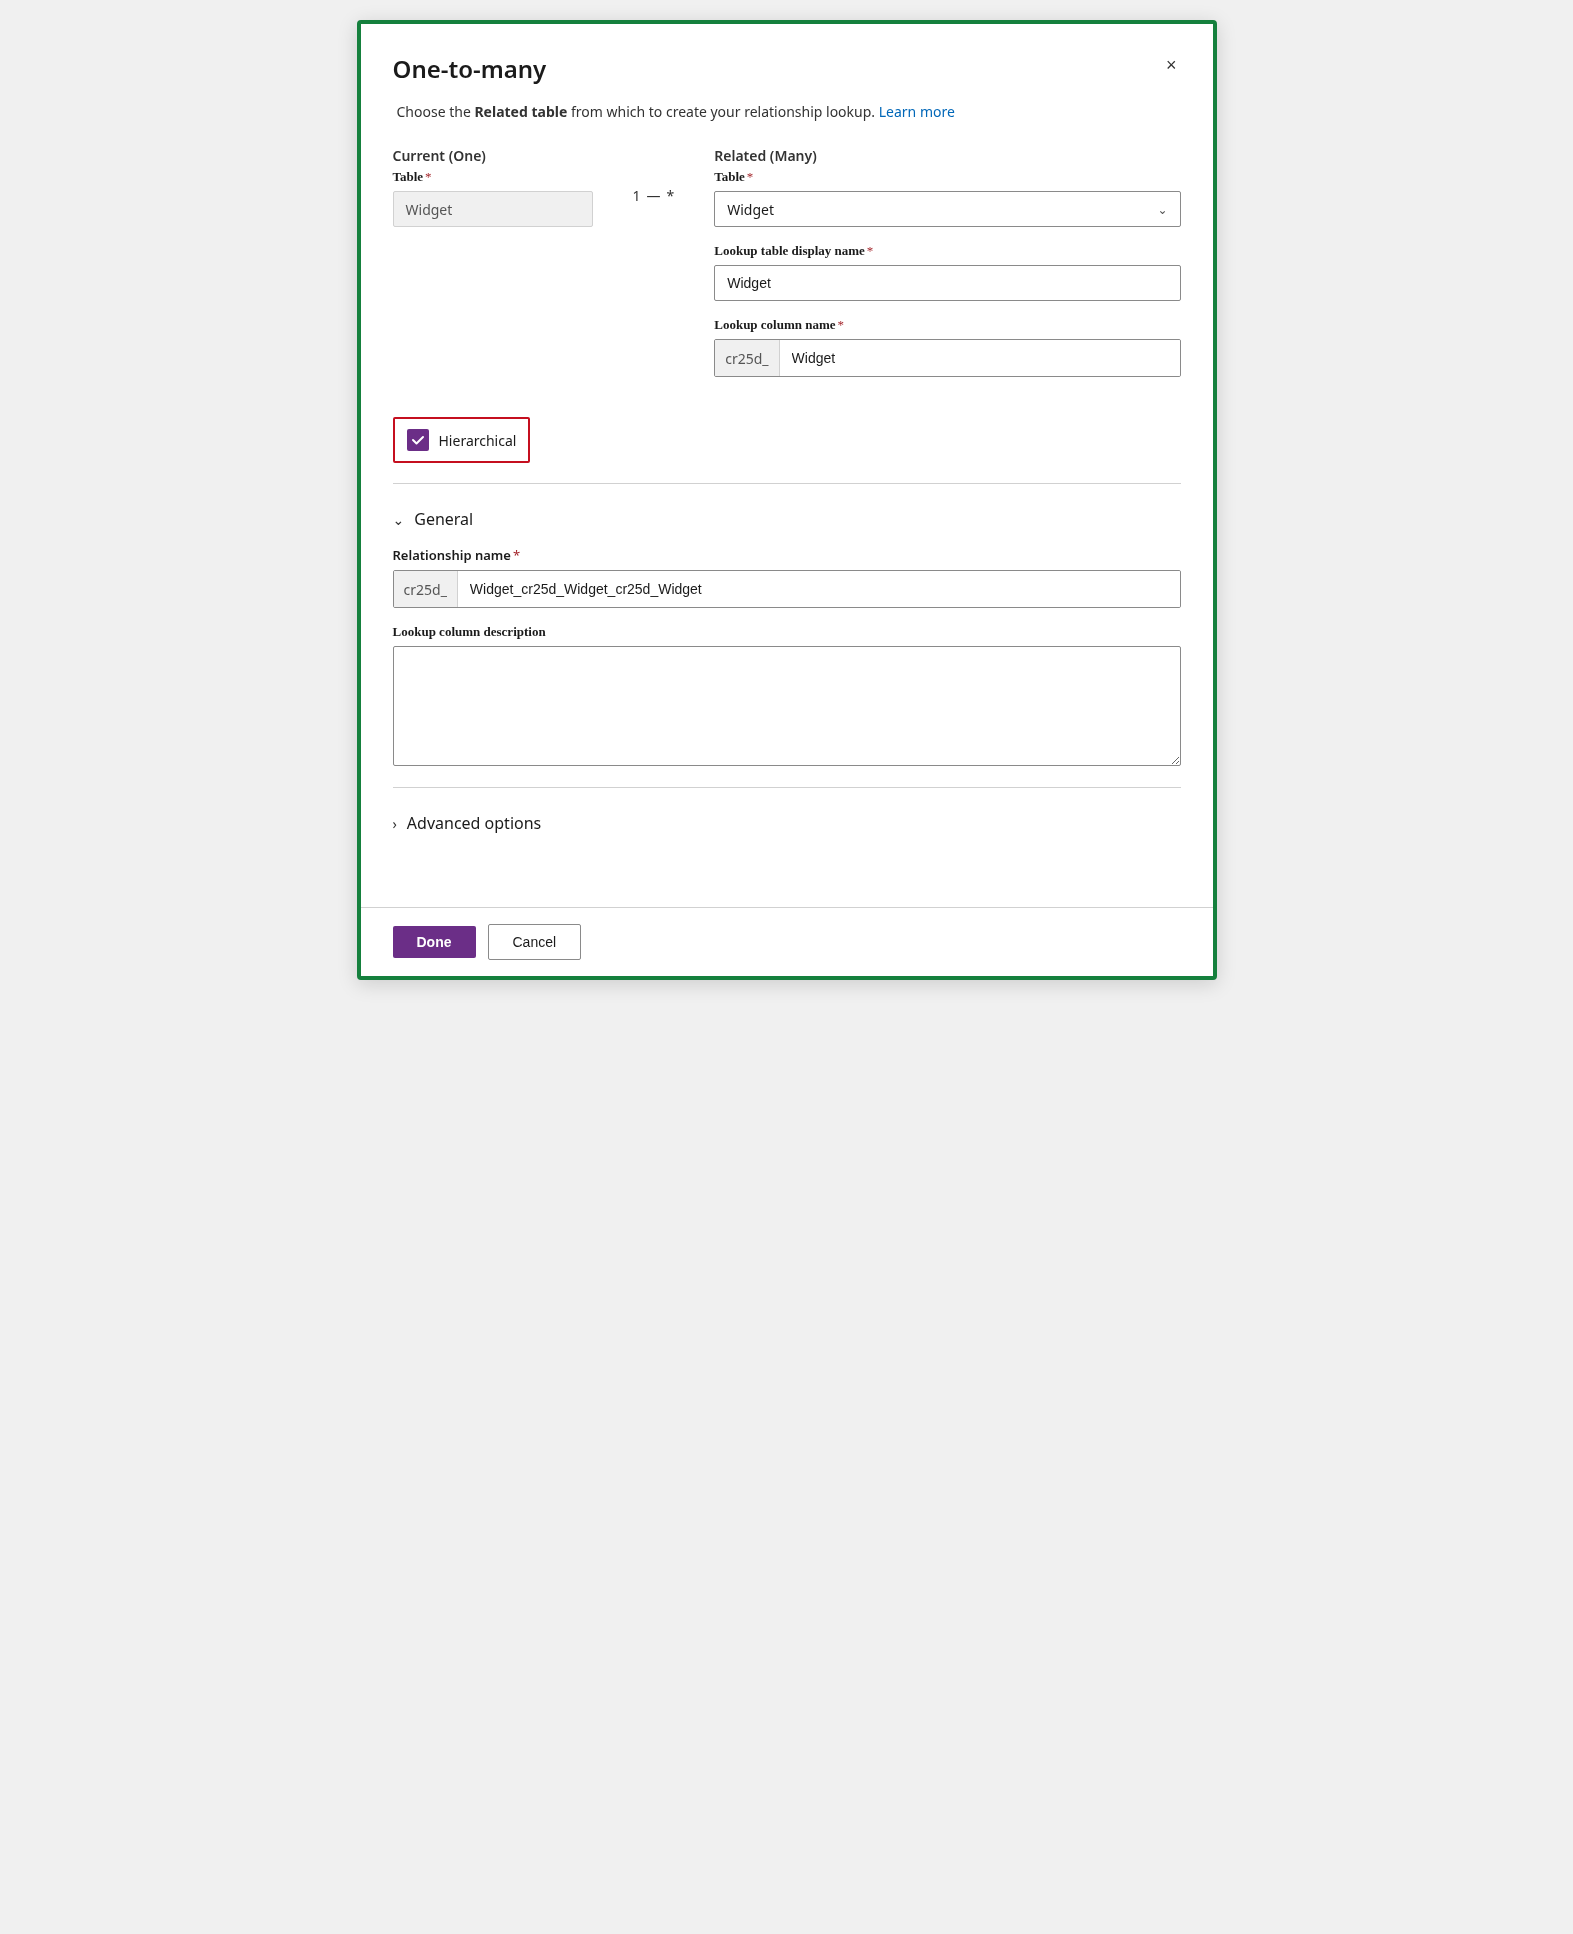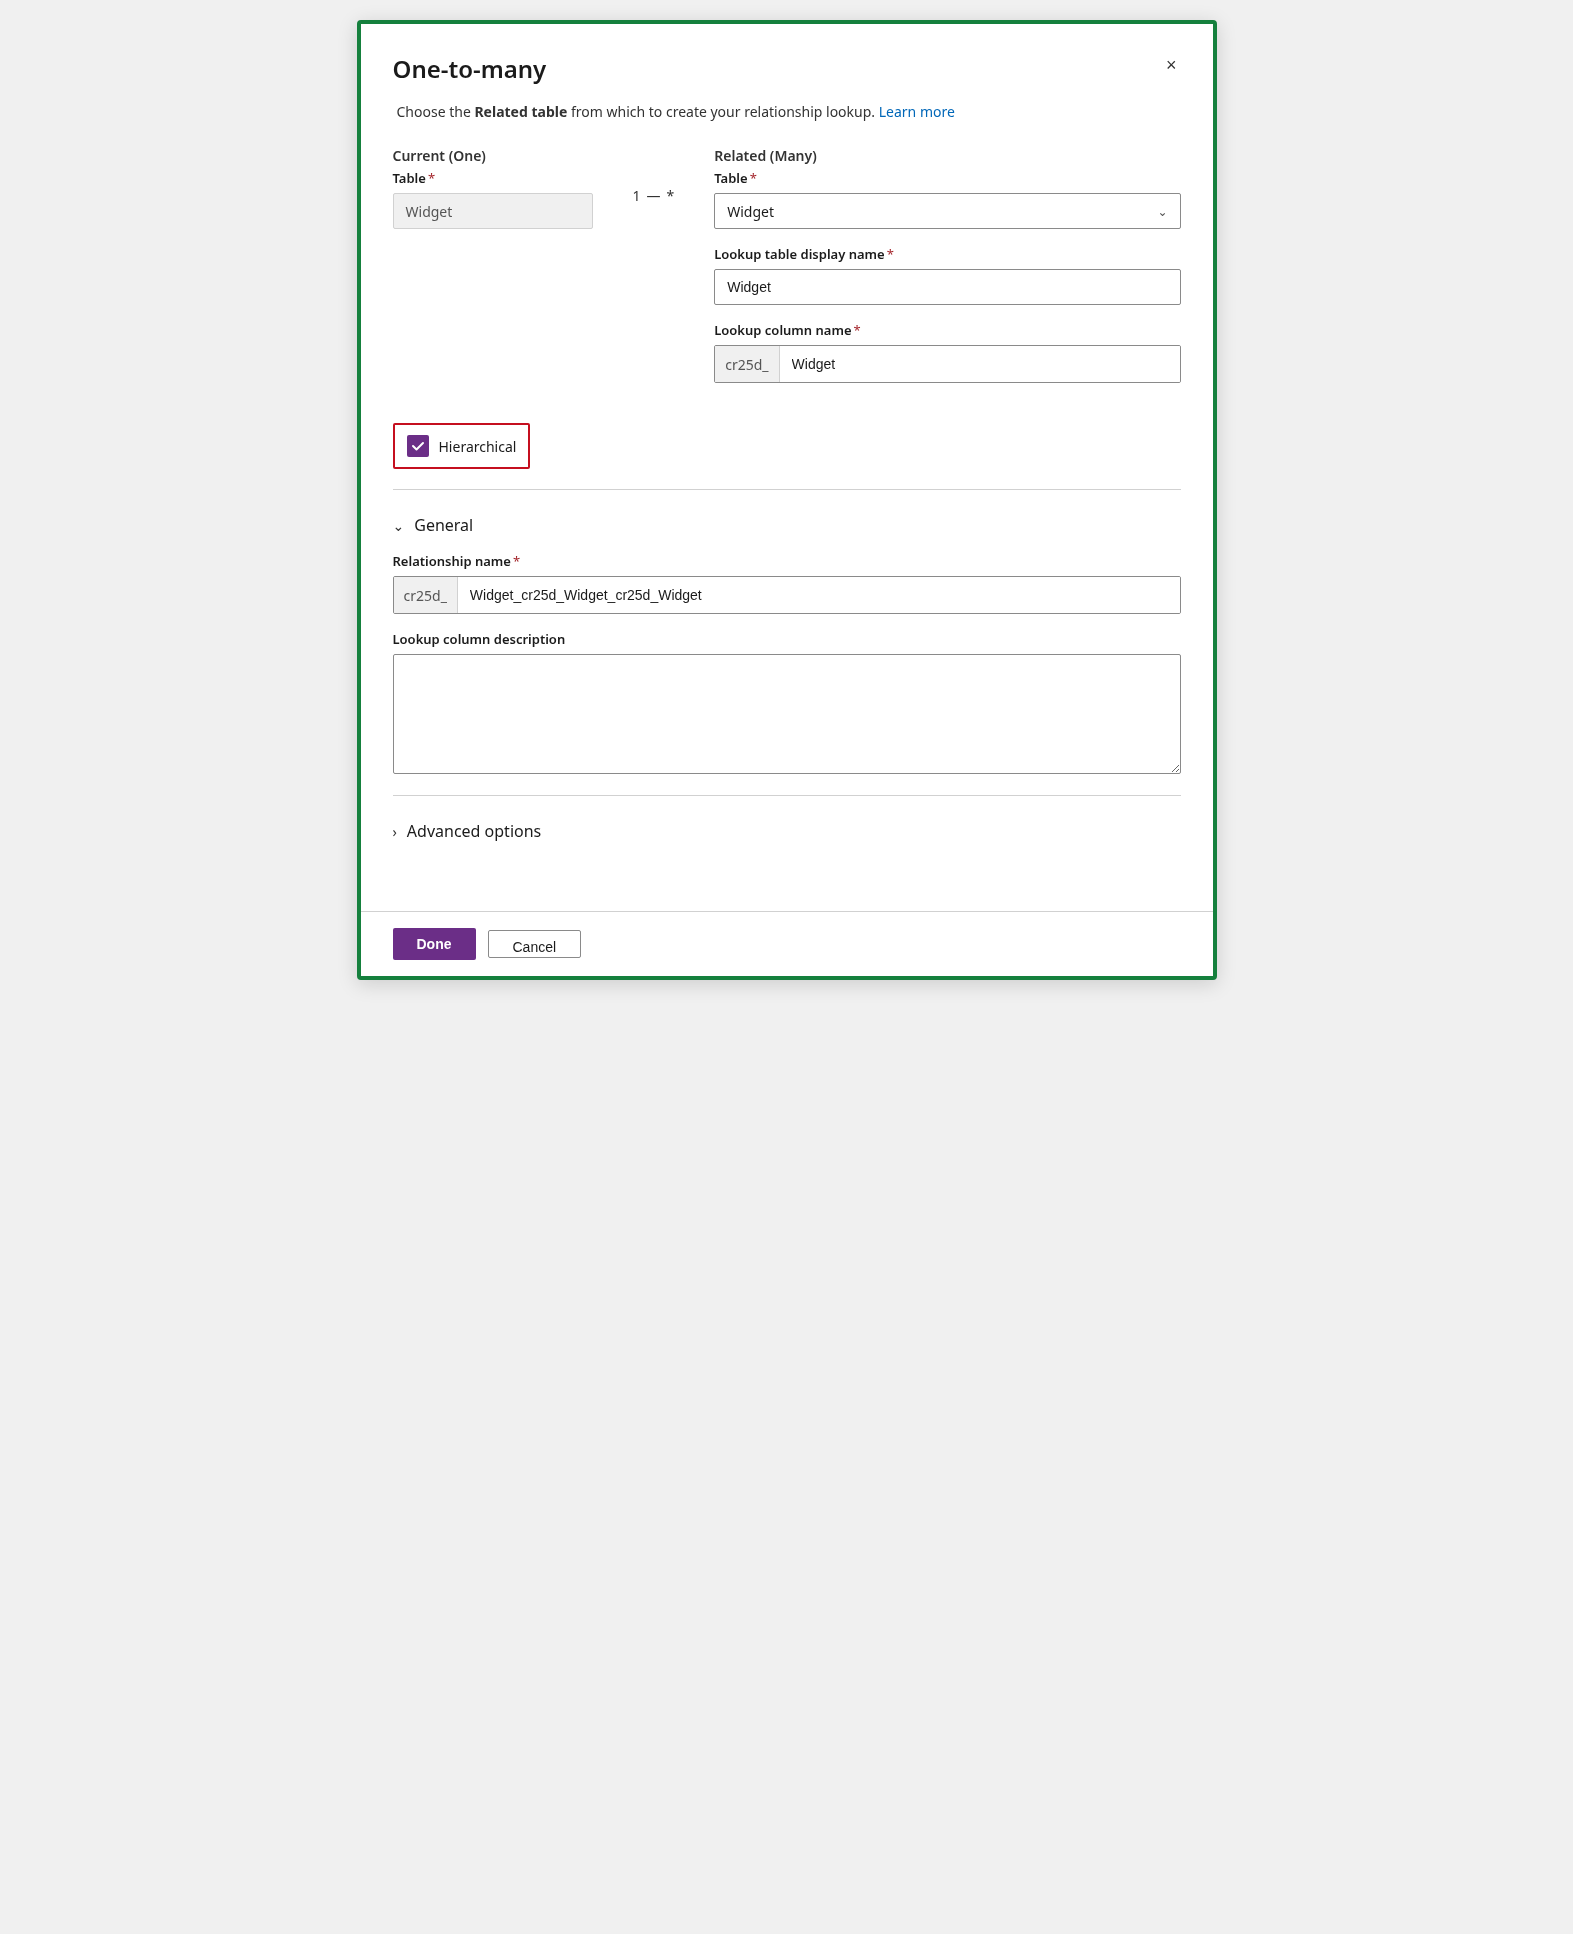--- a/index.html
+++ b/index.html
@@ -111,20 +111,21 @@
     }
 
     .field-label {
       font-size: 13px;
       font-weight: 600;
       color: #1b1b1b;
       margin-bottom: 6px;
       display: flex;
       align-items: flex-end;
       gap: 2px;
+      font-family: Liberation Serif, serif;
     }
 
     .required-star {
       color: #a4262c;
       font-weight: 400;
     }
 
     .section-heading {
       font-size: 14px;
       font-weight: 600;
@@ -352,21 +353,21 @@
     }
 
     .btn-cancel {
       background: #ffffff;
       color: #1b1b1b;
       border: 1px solid #8a8a8a;
       border-radius: 2px;
       padding: 8px 24px;
       font-size: 14px;
       cursor: pointer;
-      height: 28px;
+      height: 36px;
     }
 
     .spacer {
       flex: 1;
     }
   </style>
 </head>
 <body>
 
 <div class="dialog">

